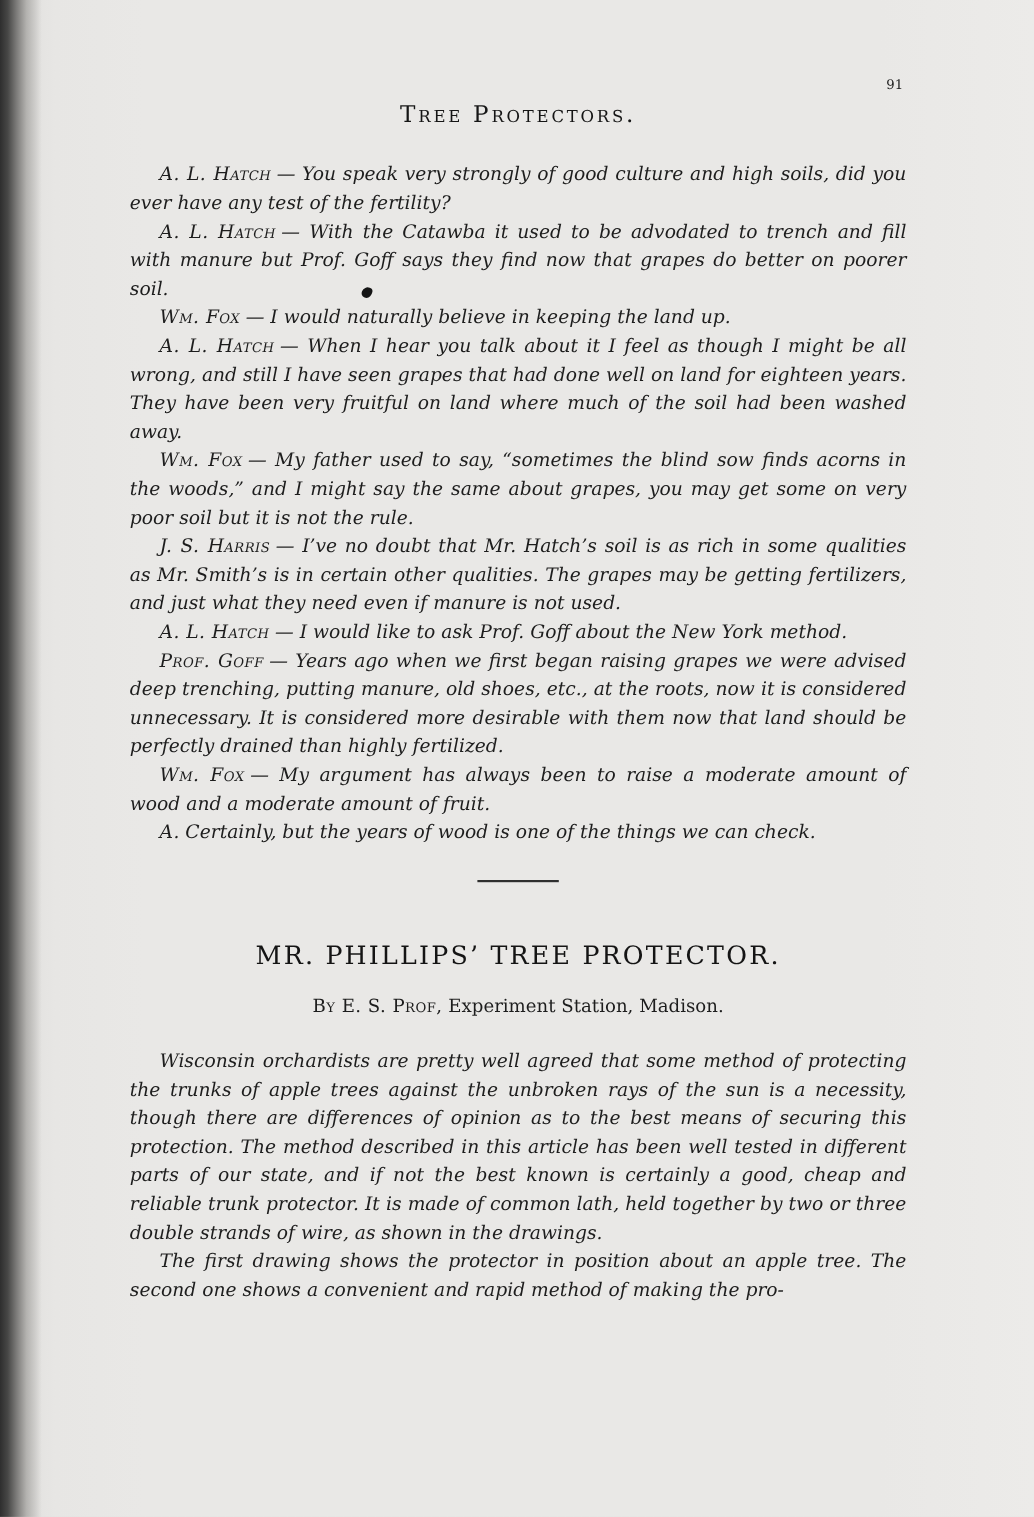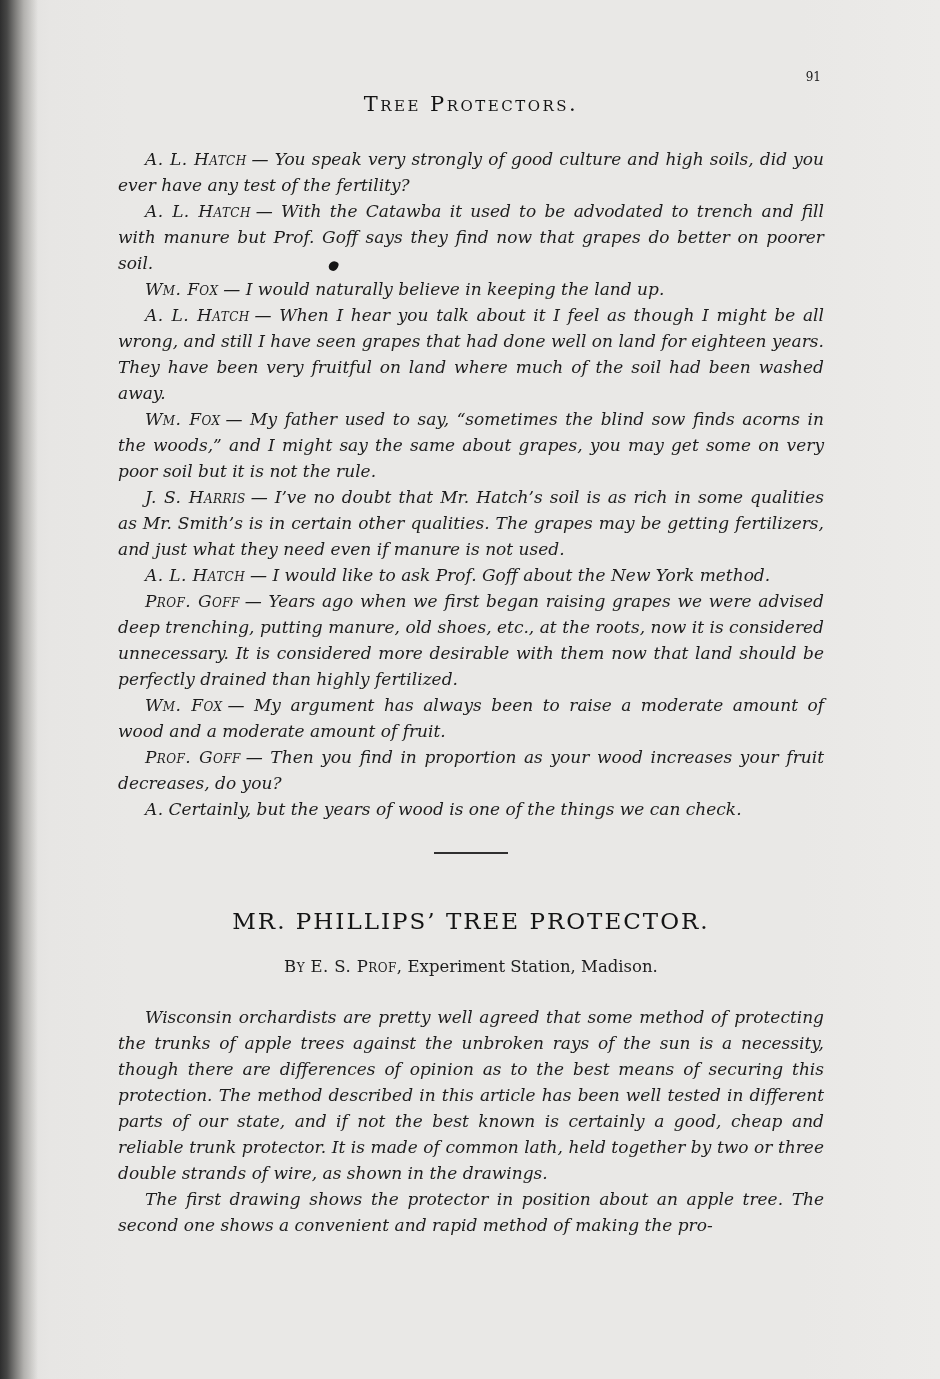--- a/index.html
+++ b/index.html
@@ -64,21 +64,20 @@
     <div class="body-text">
       <p class="para"><span class="speaker">A. L. Hatch</span><span>— You speak very strongly of good culture and high soils, did you ever have any test of the fertility?</span></p>
       <p class="para"><span class="speaker">A. L. Hatch</span><span>— With the Catawba it used to be advodated to trench and fill with manure but Prof. Goff says they find now that grapes do better on poorer soil.</span></p>
       <p class="para"><span class="speaker">Wm. Fox</span><span>— I would naturally believe in keeping the land up.</span></p>
       <p class="para"><span class="speaker">A. L. Hatch</span><span>— When I hear you talk about it I feel as though I might be all wrong, and still I have seen grapes that had done well on land for eighteen years. They have been very fruitful on land where much of the soil had been washed away.</span></p>
       <p class="para"><span class="speaker">Wm. Fox</span><span>— My father used to say, “sometimes the blind sow finds acorns in the woods,” and I might say the same about grapes, you may get some on very poor soil but it is not the rule.</span></p>
       <p class="para"><span class="speaker">J. S. Harris</span><span>— I’ve no doubt that Mr. Hatch’s soil is as rich in some qualities as Mr. Smith’s is in certain other qualities. The grapes may be getting fertilizers, and just what they need even if manure is not used.</span></p>
       <p class="para"><span class="speaker">A. L. Hatch</span><span>— I would like to ask Prof. Goff about the New York method.</span></p>
       <p class="para"><span class="speaker">Prof. Goff</span><span>— Years ago when we first began raising grapes we were advised deep trenching, putting manure, old shoes, etc., at the roots, now it is considered unnecessary. It is considered more desirable with them now that land should be perfectly drained than highly fertilized.</span></p>
       <p class="para"><span class="speaker">Wm. Fox</span><span>— My argument has always been to raise a moderate amount of wood and a moderate amount of fruit.</span></p>
-      <p class="para"><span class="speaker">Prof. Goff</span><span>— Then you find in proportion as your wood increases your fruit decreases, do you?</span></p>
       <p class="para"><span class="speaker">A.</span><span>Certainly, but the years of wood is one of the things we can check.</span></p>
     </div>
 
     <hr class="divider">
 
     <div class="section-title">MR. PHILLIPS’ TREE PROTECTOR.</div>
 
     <div class="byline"><span class="byline-prefix">By E. S. Prof,</span><span> Experiment Station, Madison.</span></div>
 
     <div class="article">

